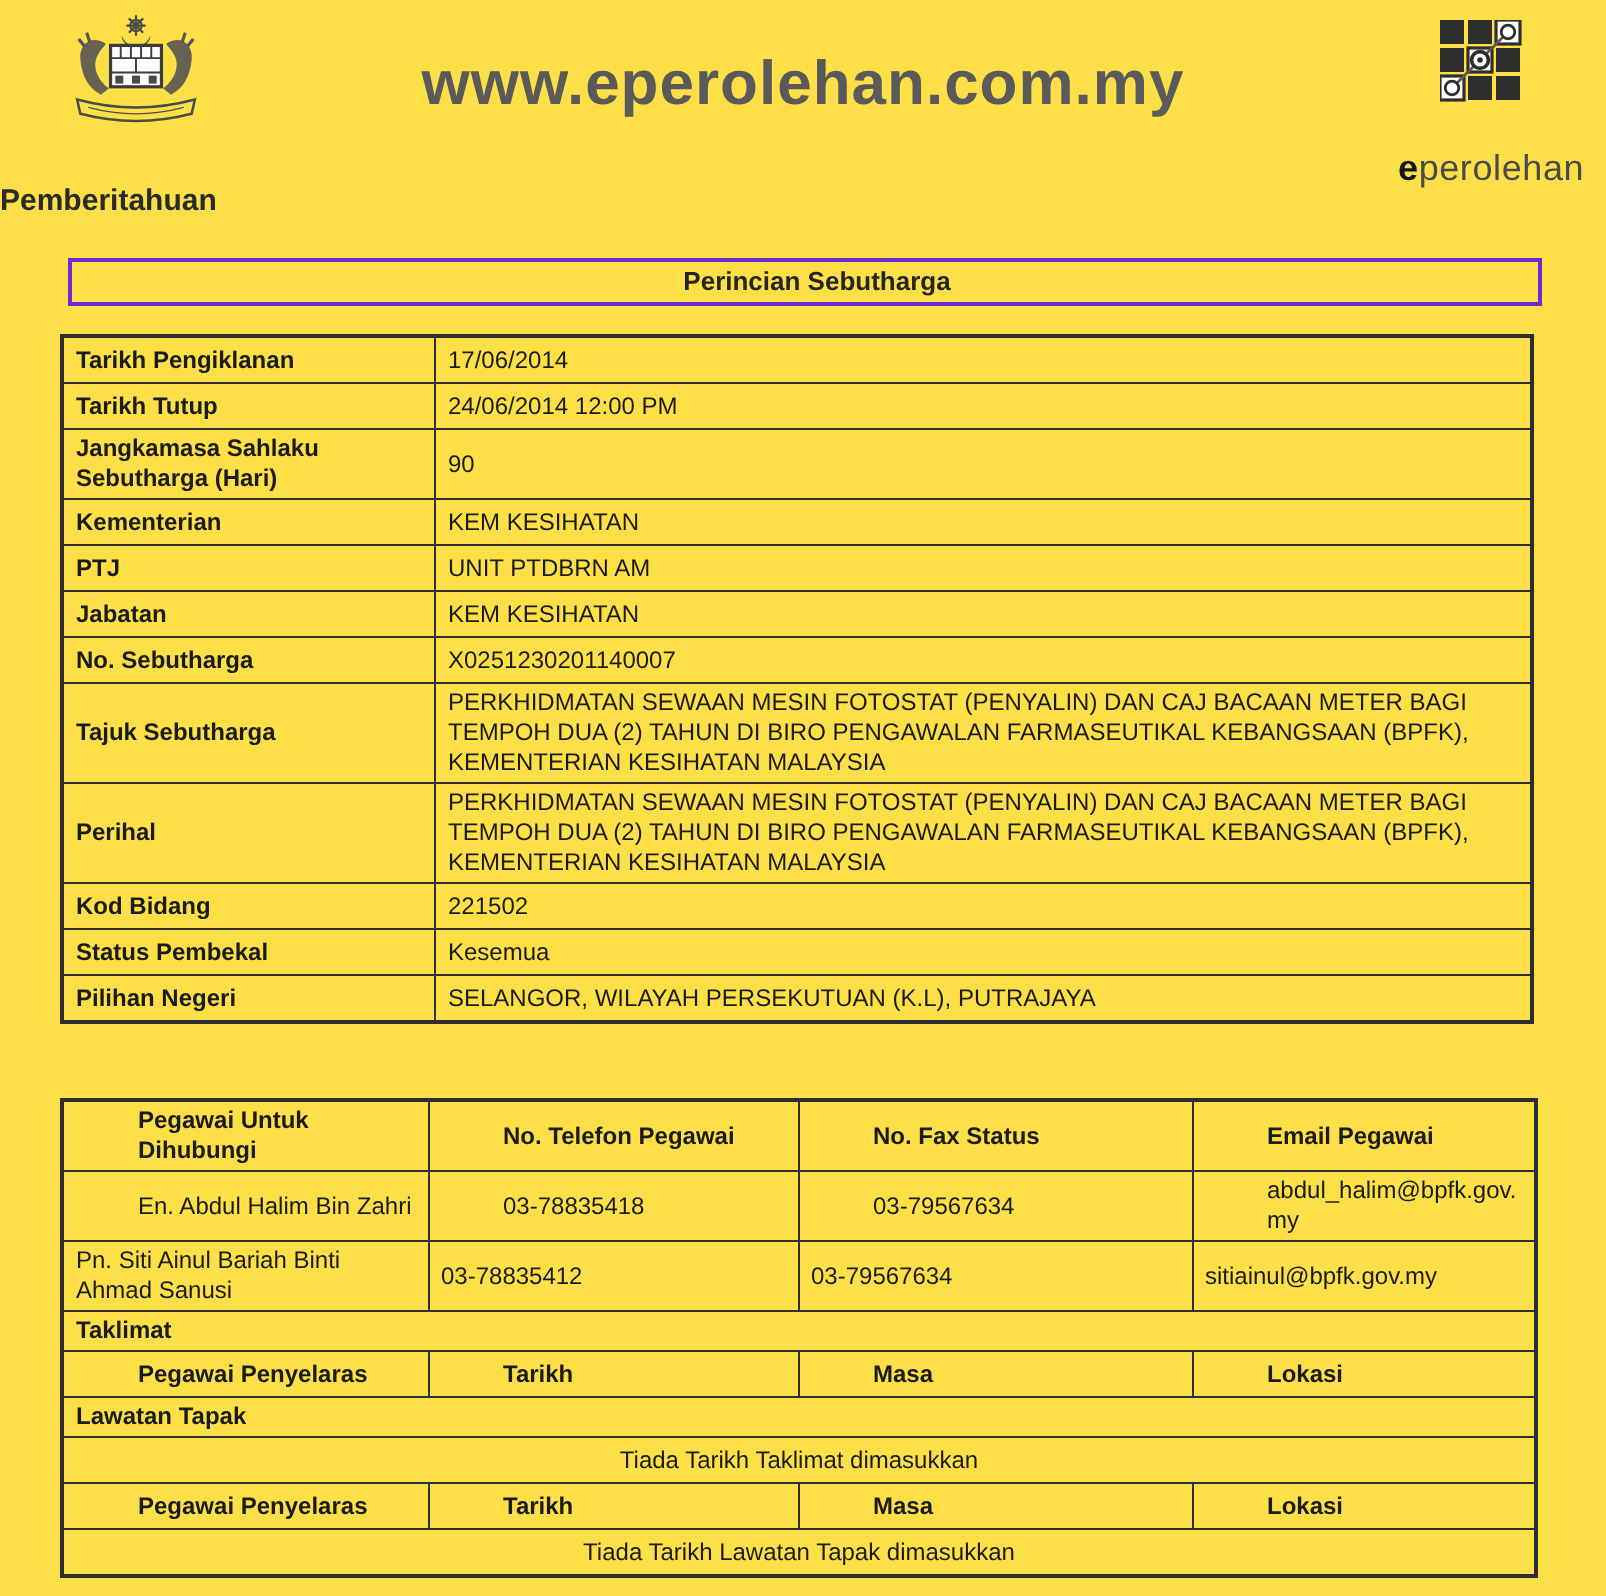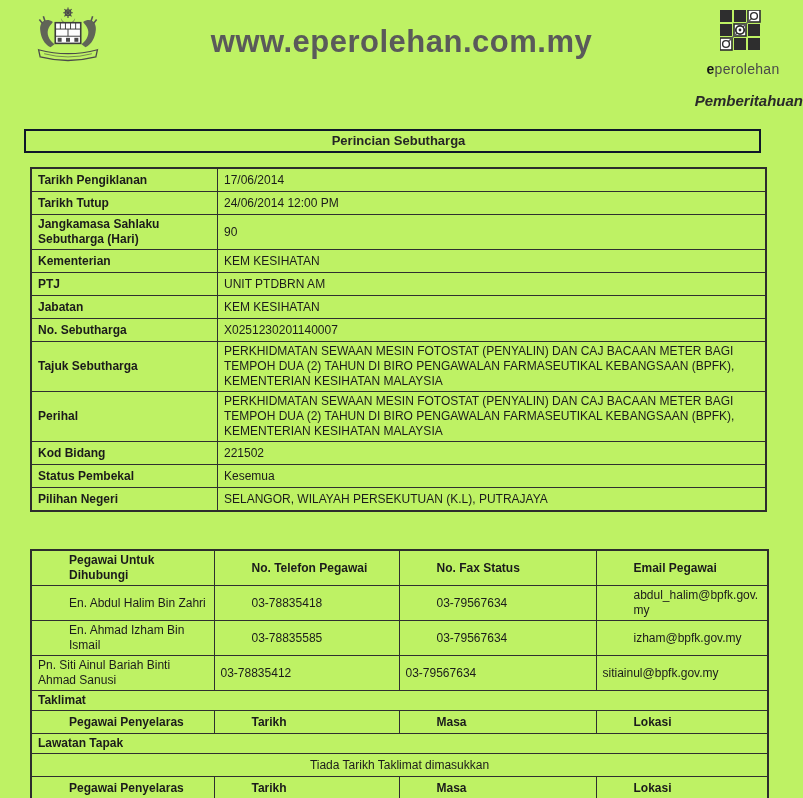--- a/index.html
+++ b/index.html
@@ -2,44 +2,44 @@
 <html><head>
 <meta charset="utf-8">
 <style>
   html,body { margin:0; padding:0; background:#ffffff; }
   body {
     width:803px; height:798px;
     font-family:"Liberation Sans", sans-serif;
     color:#1b1b1b;
     -webkit-font-smoothing:antialiased;
   }
-  .page { position:relative; width:803px; height:798px; overflow:hidden; background:#bef264; }
+  .page { position:relative; width:803px; height:798px; overflow:hidden; background:#fde047; }
 
   
   .crest { position:absolute; left:28px; top:6px; width:80px; height:70px; }
   .site-url {
     position:absolute; top:24px; left:0; right:0;
     text-align:center;
     font-size:31px; font-weight:bold; letter-spacing:0.5px;
     color:#5a5a5a;
   }
   .ep-logo { position:absolute; top:10px; right:16px; width:88px; text-align:center; }
   .ep-logo svg { display:block; margin:0 auto; }
-  .ep-logo-text { font-size:14px; color:#4a4a4a; margin-top:7px; letter-spacing:0.3px; }
+  .ep-logo-text { font-size:18px; color:#4a4a4a; margin-top:20px; letter-spacing:0.3px; }
   .ep-logo-text .bold-e { font-weight:bold; color:#161616; }
 
   .page-title {
     position:absolute; top:92px; left:0; right:0; margin:0;
-    text-align:right; font-size:15px; font-weight:bold; color:#2a2a2a;font-style:italic;
+    text-align:left; font-size:15px; font-weight:bold; color:#2a2a2a;
   }
 
   
   .section-bar {
-    position:absolute; top:129px; left:24px; width:737px; box-sizing:border-box;
-    border:2px solid #0f172a;
+    position:absolute; top:129px; left:34px; width:737px; box-sizing:border-box;
+    border:2px solid #6d28d9;
     text-align:center; font-size:13px; font-weight:bold; color:#252525;
     padding:2px 0 3px 12px;
   }
 
   
   table { border-collapse:collapse; table-layout:fixed; }
   td, th { border:1px solid #2f2f2f; font-size:12px; line-height:1.25; padding:2px 6px; vertical-align:middle; word-wrap:break-word; }
 
   .details {
     position:absolute; top:167px; left:30px; width:737px;
@@ -181,26 +181,20 @@
       <th>No. Telefon Pegawai</th>
       <th>No. Fax Status</th>
       <th>Email Pegawai</th>
     </tr>
     <tr class="rh-s">
       <td>En. Abdul Halim Bin Zahri</td>
       <td>03-78835418</td>
       <td>03-79567634</td>
       <td>abdul_halim@bpfk.gov.my</td>
     </tr>
-    <tr class="rh-s">
-      <td>En. Ahmad Izham Bin Ismail</td>
-      <td>03-78835585</td>
-      <td>03-79567634</td>
-      <td>izham@bpfk.gov.my</td>
-    </tr>
     <tr>
       <td>Pn. Siti Ainul Bariah Binti Ahmad Sanusi</td>
       <td>03-78835412</td>
       <td>03-79567634</td>
       <td>sitiainul@bpfk.gov.my</td>
     </tr>
 
     <tr>
       <td class="section-cell" colspan="4">Taklimat</td>
     </tr>

